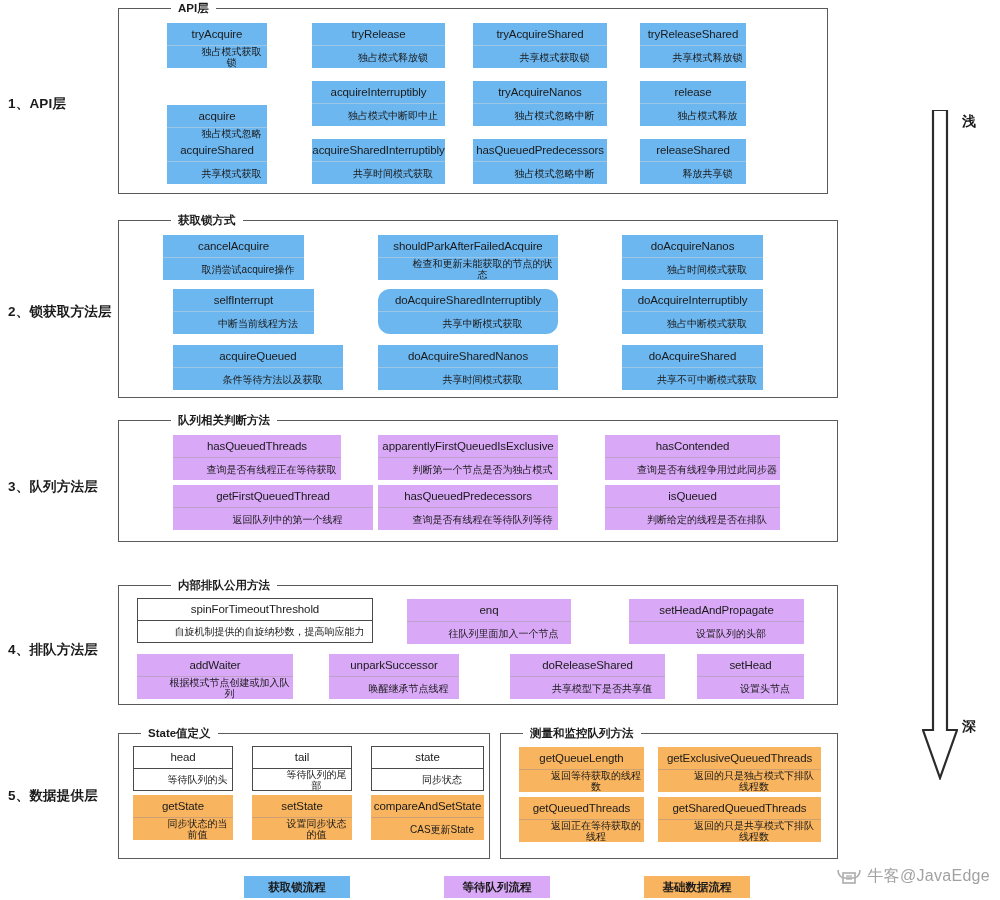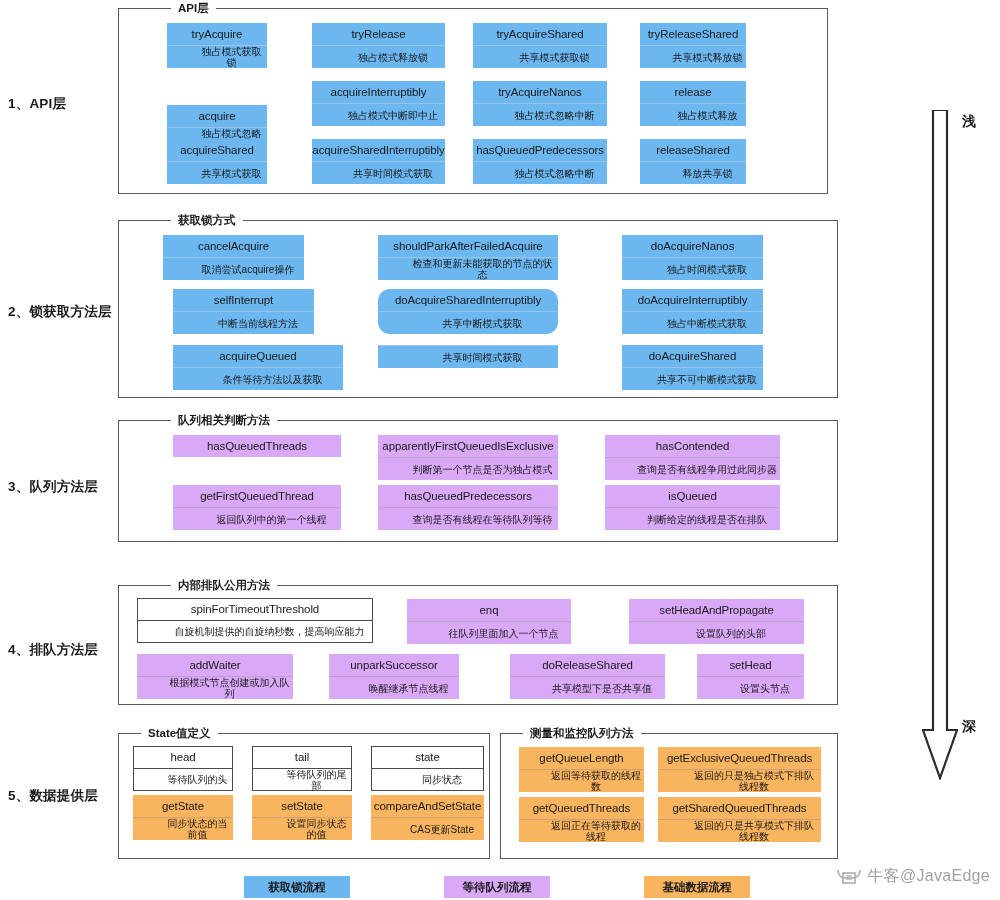--- a/index.html
+++ b/index.html
@@ -214,44 +214,46 @@
   <div class="card blue" style="left:503px; top:68px; width:141px;">
     <div class="title">doAcquireInterruptibly</div>
     <div class="desc">独占中断模式获取</div>
   </div>
 
   <div class="card blue" style="left:54px; top:124px; width:170px;">
     <div class="title">acquireQueued</div>
     <div class="desc">条件等待方法以及获取</div>
   </div>
   <div class="card blue" style="left:259px; top:124px; width:180px;">
+    <div class="title">doAcquireSharedNanos</div>
     <div class="desc">共享时间模式获取</div>
   </div>
   <div class="card blue" style="left:503px; top:124px; width:141px;">
     <div class="title">doAcquireShared</div>
     <div class="desc">共享不可中断模式获取</div>
   </div>
 </div>
 
 <div class="group" style="left:118px; top:420px; width:720px; height:122px;">
   <div class="legend">队列相关判断方法</div>
 
   <div class="card purple" style="left:54px; top:14px; width:168px;">
     <div class="title">hasQueuedThreads</div>
+    <div class="desc">查询是否有线程正在等待获取</div>
   </div>
   <div class="card purple" style="left:259px; top:14px; width:180px;">
     <div class="title">apparentlyFirstQueuedIsExclusive</div>
     <div class="desc">判断第一个节点是否为独占模式</div>
   </div>
   <div class="card purple" style="left:486px; top:14px; width:175px;">
     <div class="title">hasContended</div>
     <div class="desc">查询是否有线程争用过此同步器</div>
   </div>
 
-  <div class="card purple" style="left:54px; top:64px; width:168px;">
+  <div class="card purple" style="left:54px; top:64px; width:200px;">
     <div class="title">getFirstQueuedThread</div>
     <div class="desc">返回队列中的第一个线程</div>
   </div>
   <div class="card purple" style="left:259px; top:64px; width:180px;">
     <div class="title">hasQueuedPredecessors</div>
     <div class="desc">查询是否有线程在等待队列等待</div>
   </div>
   <div class="card purple" style="left:486px; top:64px; width:175px;">
     <div class="title">isQueued</div>
     <div class="desc">判断给定的线程是否在排队</div>

